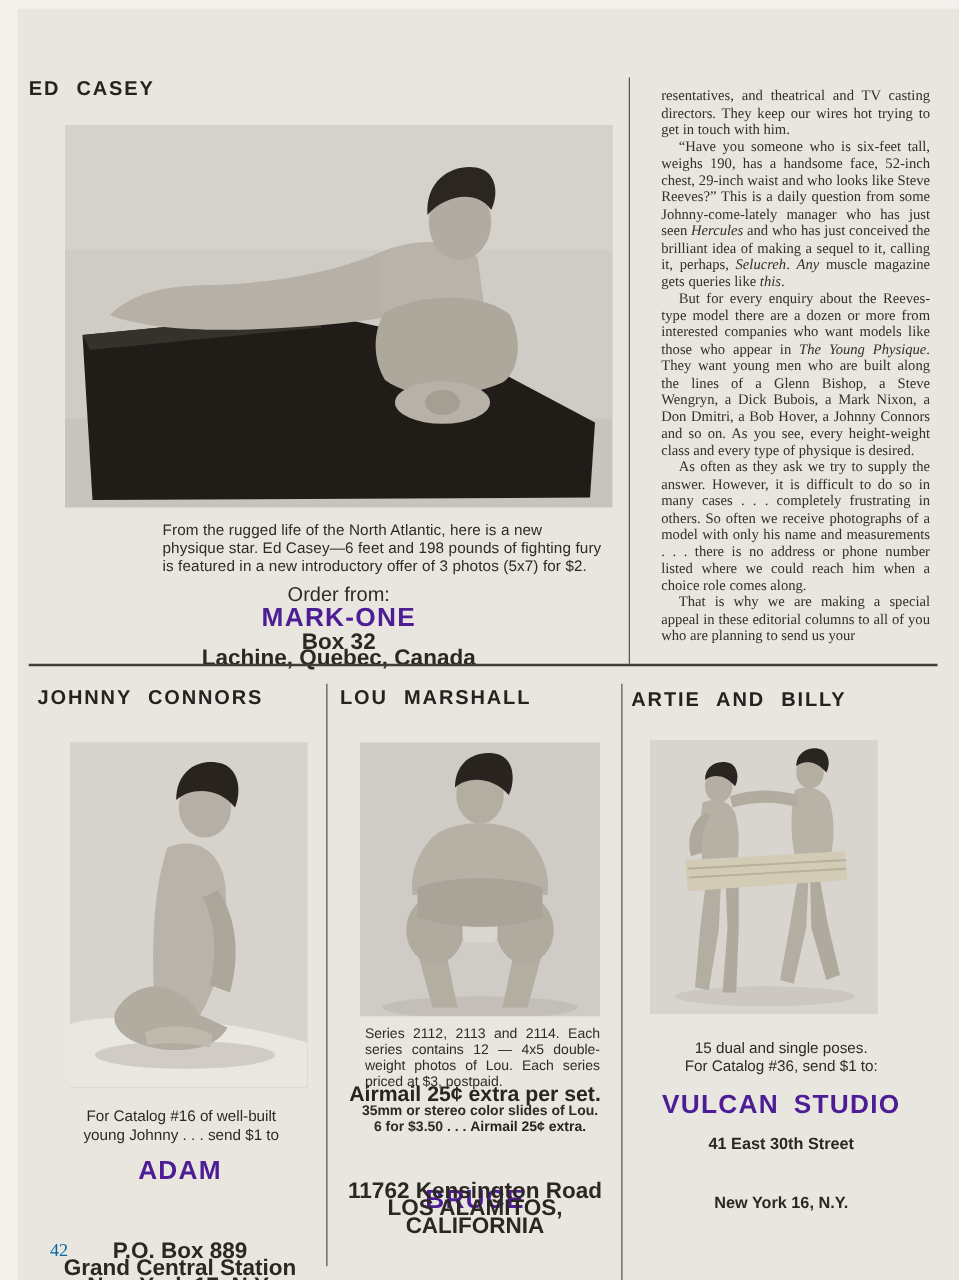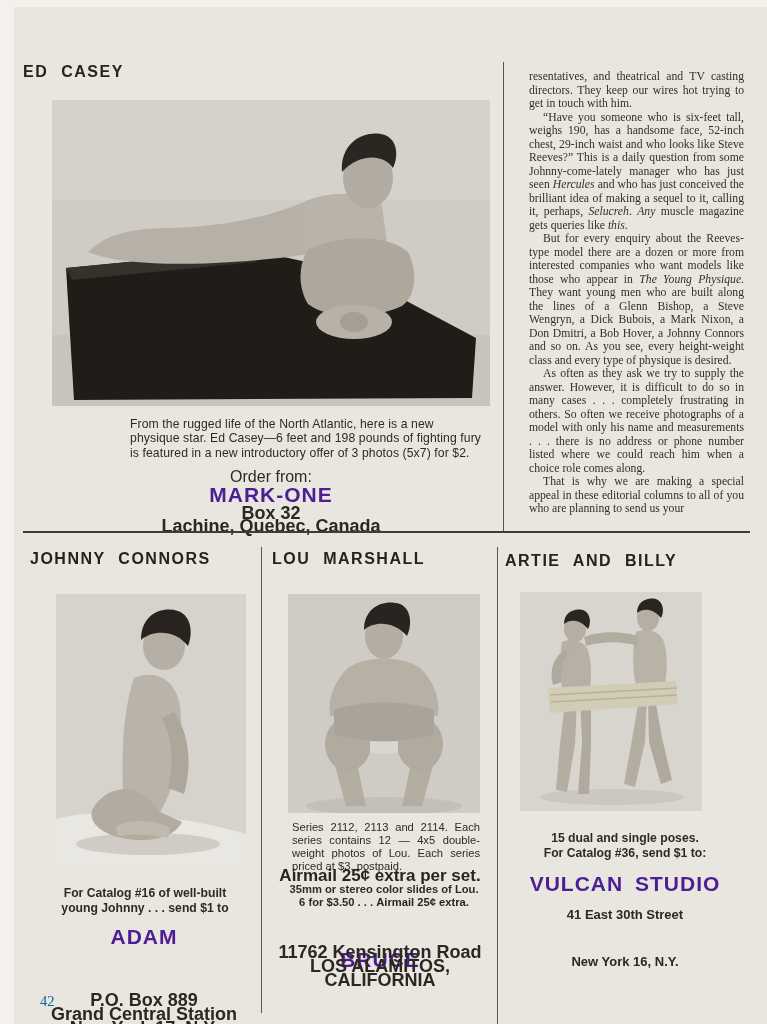--- a/index.html
+++ b/index.html
@@ -31,21 +31,21 @@
     font-family:"Liberation Serif",serif;
     font-size:11.7px;line-height:13.5px;text-align:justify;color:#332f2a;
   }
   .editorial p{margin:0;}
   .editorial p.indent{text-indent:14px;}
   .editorial .it{font-style:italic;}
   
   .vrule{width:1px;background:#5a554e;}
   .hrule{height:2px;background:#403c36;}
   
-  .cap{font-size:12.2px;line-height:14.6px;color:#2e2a26;font-weight:bold;}
+  .cap{font-size:12.2px;line-height:14.6px;color:#2e2a26;}
   .small-body{font-size:11.2px;line-height:13px;color:#2e2a26;text-align:justify;}
   .bold-line{font-size:17px;font-weight:700;color:#282420;}
   .slides{font-size:11.2px;line-height:13.2px;color:#2e2a26;text-align:center;}
   .slides b{color:#282420;}
   .pagenum{font-family:"Liberation Serif",serif;font-size:14.5px;color:#0369a1;}
 </style>
 </head>
 <body>
 
 <div class="edge-left"></div>

